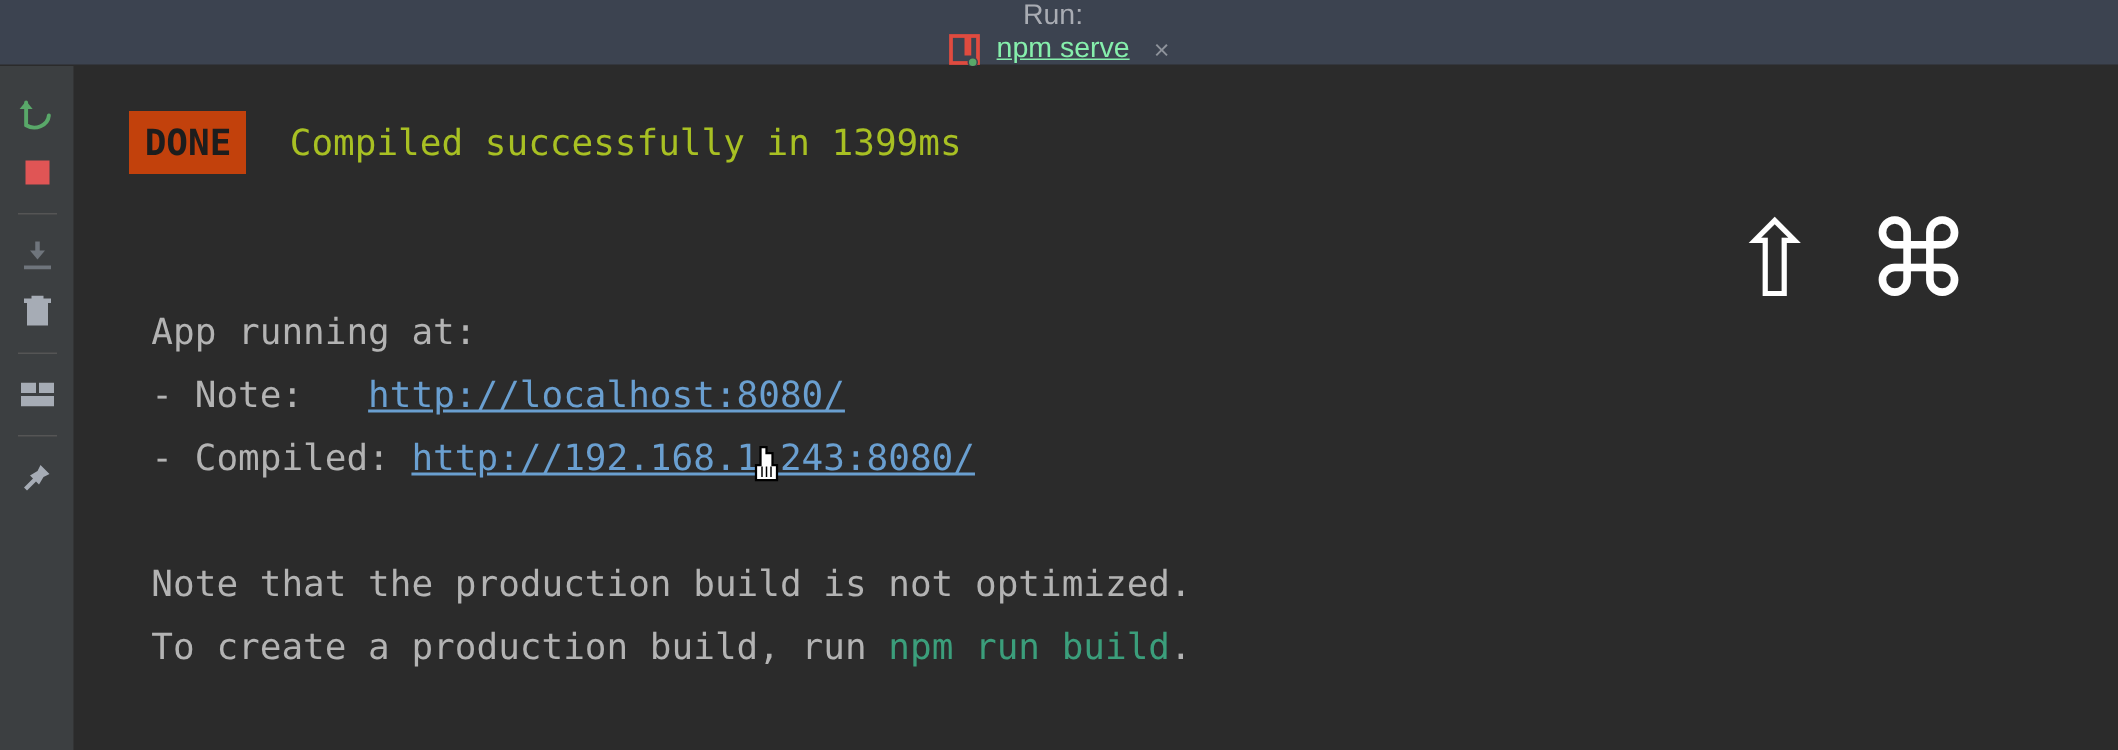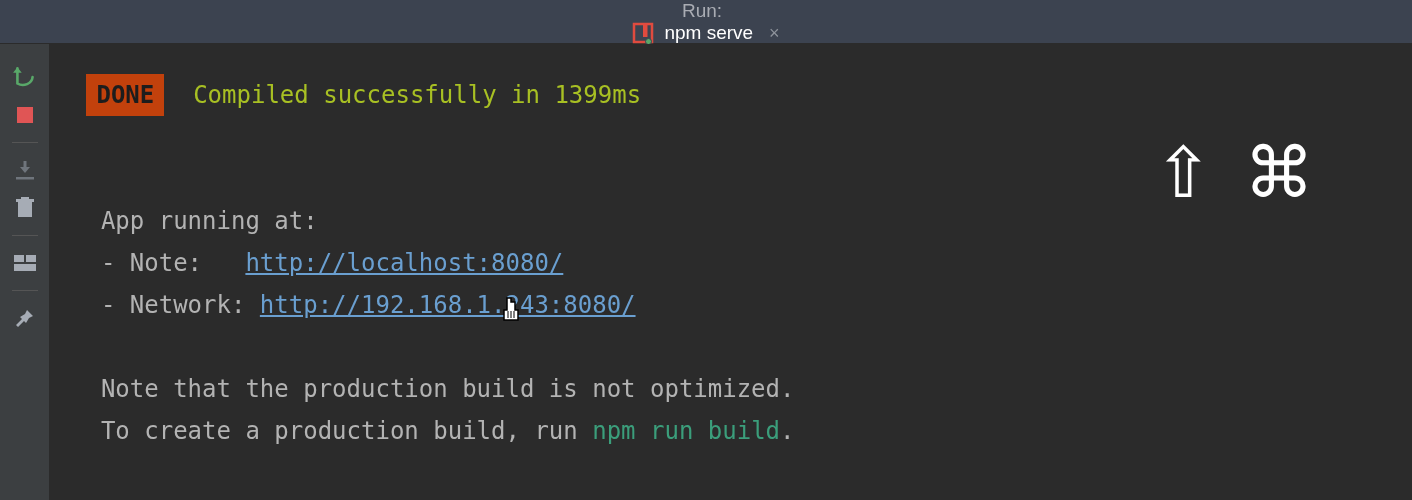--- a/index.html
+++ b/index.html
@@ -46,22 +46,23 @@
       position: absolute;
       bottom: -1px;
       right: 2px;
       width: 7px;
       height: 7px;
       background: #59a869;
       border-radius: 50%;
       border: 1px solid #3c4350;
     }
     .tab-label {
-      color: #ffffff;
+      color: #86efac;
       font-size: 19px;
+      text-decoration: underline;
     }
     .tab-close {
       color: #8e939b;
       font-size: 18px;
       margin-left: 6px;
       cursor: pointer;
     }
     .body {
       display: flex;
       height: calc(100% - 44px);
@@ -195,21 +196,21 @@
           <path d="M12 2 L18 8 L14 10 L11 15 L9 13 L3 19 L1 17 L7 11 L5 9 L10 6 Z"></path>
         </svg>
     </div>
   </div>
 
   <div class="console"><span> <span class="done-badge">DONE</span>  <span class="ok-msg">Compiled successfully in 1399ms</span></span>
 
 
 <span>  <span>App running at:</span></span>
 <span>  <span>- Note:   </span><span class="url-link">http://localhost:8080/</span></span>
-<span>  <span>- Network: </span><span class="url-link">http://192.168.1.243:8080/</span></span>
+<span>  <span>- Compiled: </span><span class="url-link">http://192.168.1.243:8080/</span></span>
 
 <span>  <span>Note that the production build is not optimized.</span></span>
 <span>  <span>To create a production build, run </span><span class="cmd-highlight">npm run build</span><span>.</span></span>
     <svg class="cursor" style="left:448px;top:252px" width="26" height="30" viewBox="0 0 26 30">
         <path d="M9 2 L9 14 L6 14 L6 24 L20 24 L20 14 L17 14 L17 6 L13 6 L13 2 Z" fill="#fff" stroke="#000" stroke-width="1.5"></path>
         <line x1="10" y1="15" x2="10" y2="22" stroke="#000"></line>
         <line x1="13" y1="15" x2="13" y2="22" stroke="#000"></line>
         <line x1="16" y1="15" x2="16" y2="22" stroke="#000"></line>
       </svg>
   </div>

